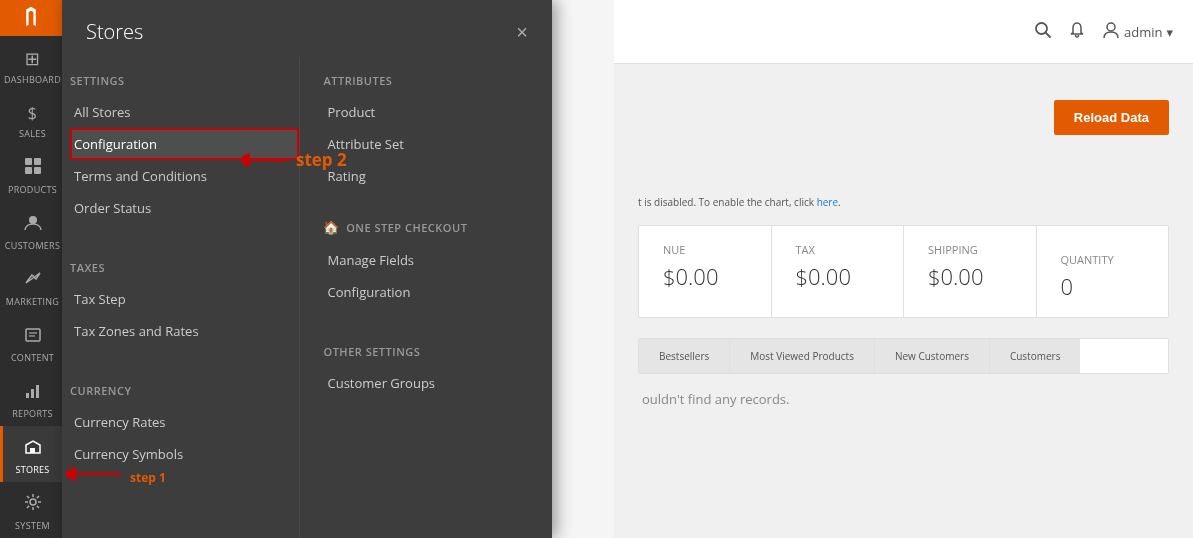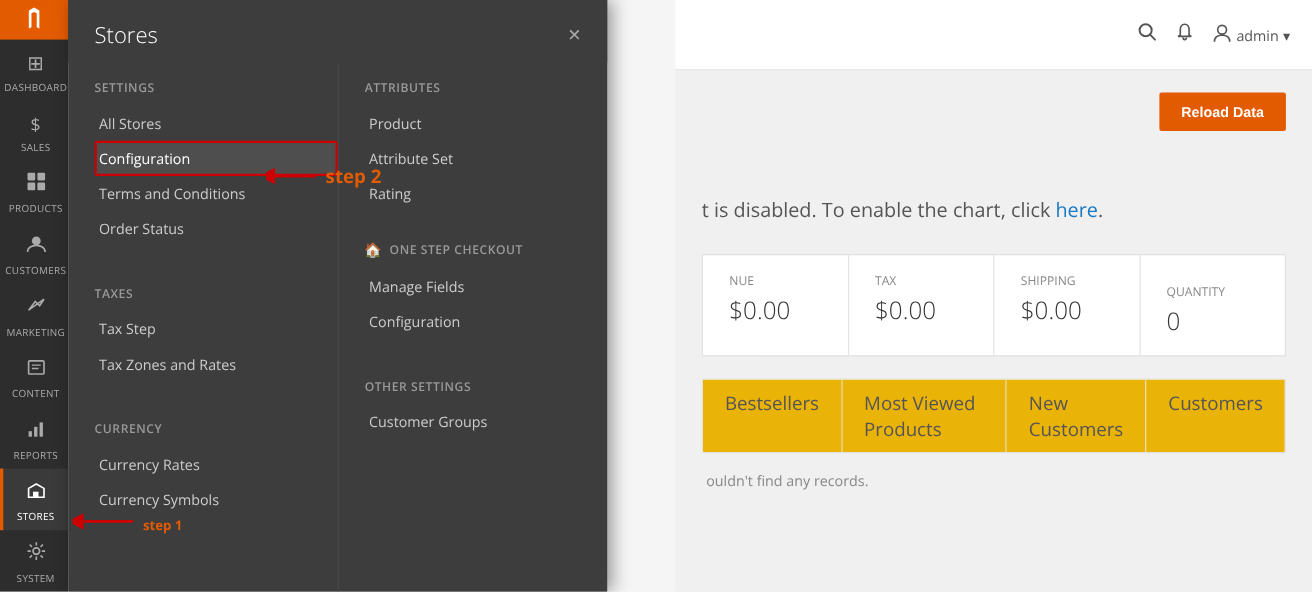--- a/index.html
+++ b/index.html
@@ -79,21 +79,21 @@
     }
 
     .stores-panel-body {
       display: flex;
       flex: 1;
       overflow: hidden;
     }
 
     .stores-col-left {
       flex: 1;
-      padding: 0 0 20px 24px;
+      padding: 0 0 20px 8px;
       overflow-y: auto;
       border-right: 1px solid #4a4a4a;
     }
     .stores-col-right {
       flex: 1;
       padding: 0 0 20px 24px;
       overflow-y: auto;
     }
 
     .stores-section-title {
@@ -163,39 +163,39 @@
       align-items: center;
       gap: 4px;
       color: #555;
       cursor: pointer;
       font-size: 13px;
     }
 
     
     .dashboard-area {
       flex: 1;
-      padding: 20px 24px;
+      padding: 36px 24px;
       overflow-y: auto;
     }
     .reload-btn {
       background: #e35b00;
       color: #fff;
       border: none;
       padding: 10px 20px;
       font-size: 13px;
       cursor: pointer;
       border-radius: 2px;
       float: right;
       font-weight: 600;
     }
     .chart-disabled-msg {
       color: #555;
-      font-size: 18px;
+      font-size: 10px;
       margin-top: 50px;
-      margin-bottom: 28px;
+      margin-bottom: 16px;
       clear: both;
     }
     .chart-disabled-msg a { color: #1979c3; text-decoration: none; }
 
     .stats-row {
       display: flex;
       gap: 0;
       background: #fff;
       border: 1px solid #e0e0e0;
       margin-bottom: 20px;
@@ -215,23 +215,23 @@
       gap: 0;
       background: #fff;
       border: 1px solid #e0e0e0;
       border-radius: 2px;
       overflow: hidden;
     }
     .tab-item {
       padding: 10px 20px;
       cursor: pointer;
       color: #555;
-      font-size: 17px;
+      font-size: 10px;
       border-right: 1px solid #e0e0e0;
-      background: #eab308;
+      background: #e5e5e5;
     }
     .tab-item:last-child { border-right: none; }
 
     .no-records {
       color: #888;
       font-size: 13px;
       padding: 16px 4px;
     }
 
     

